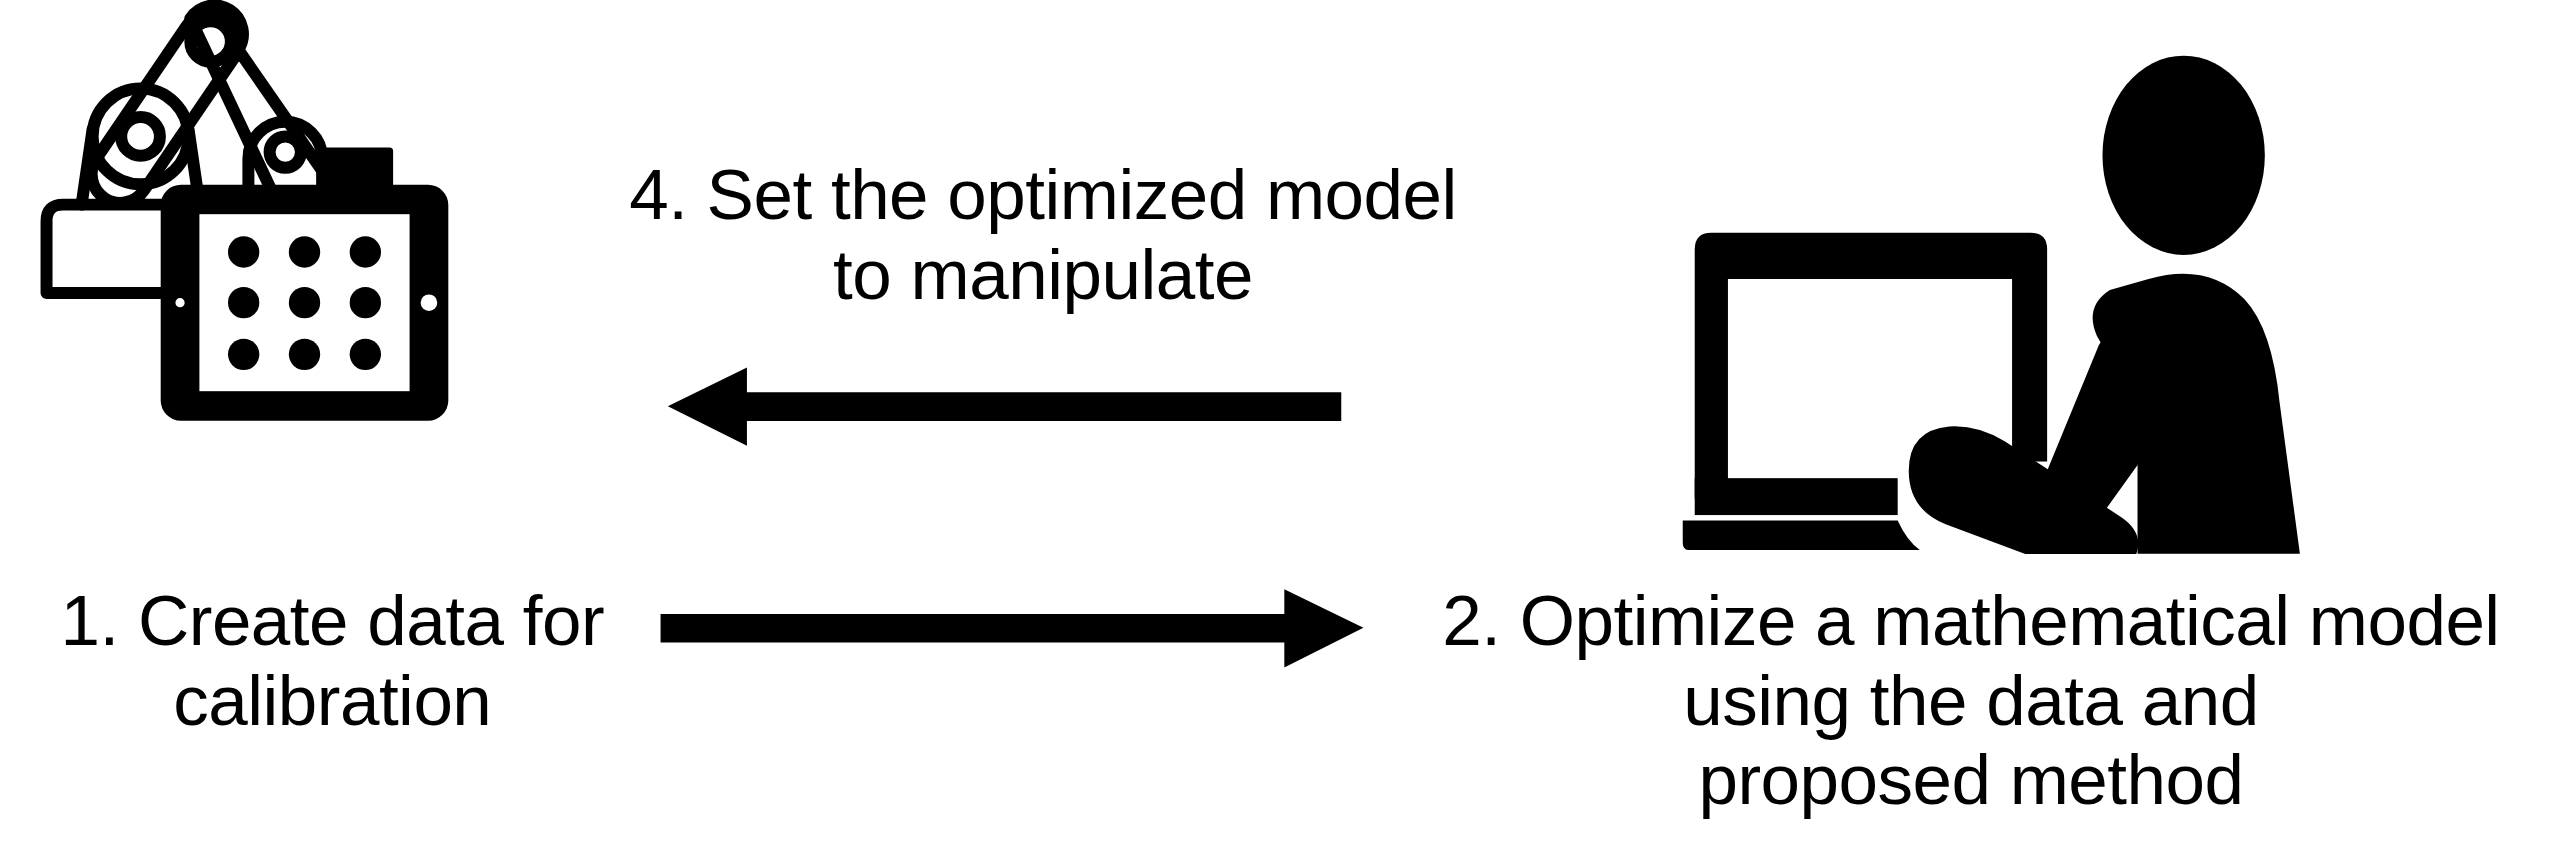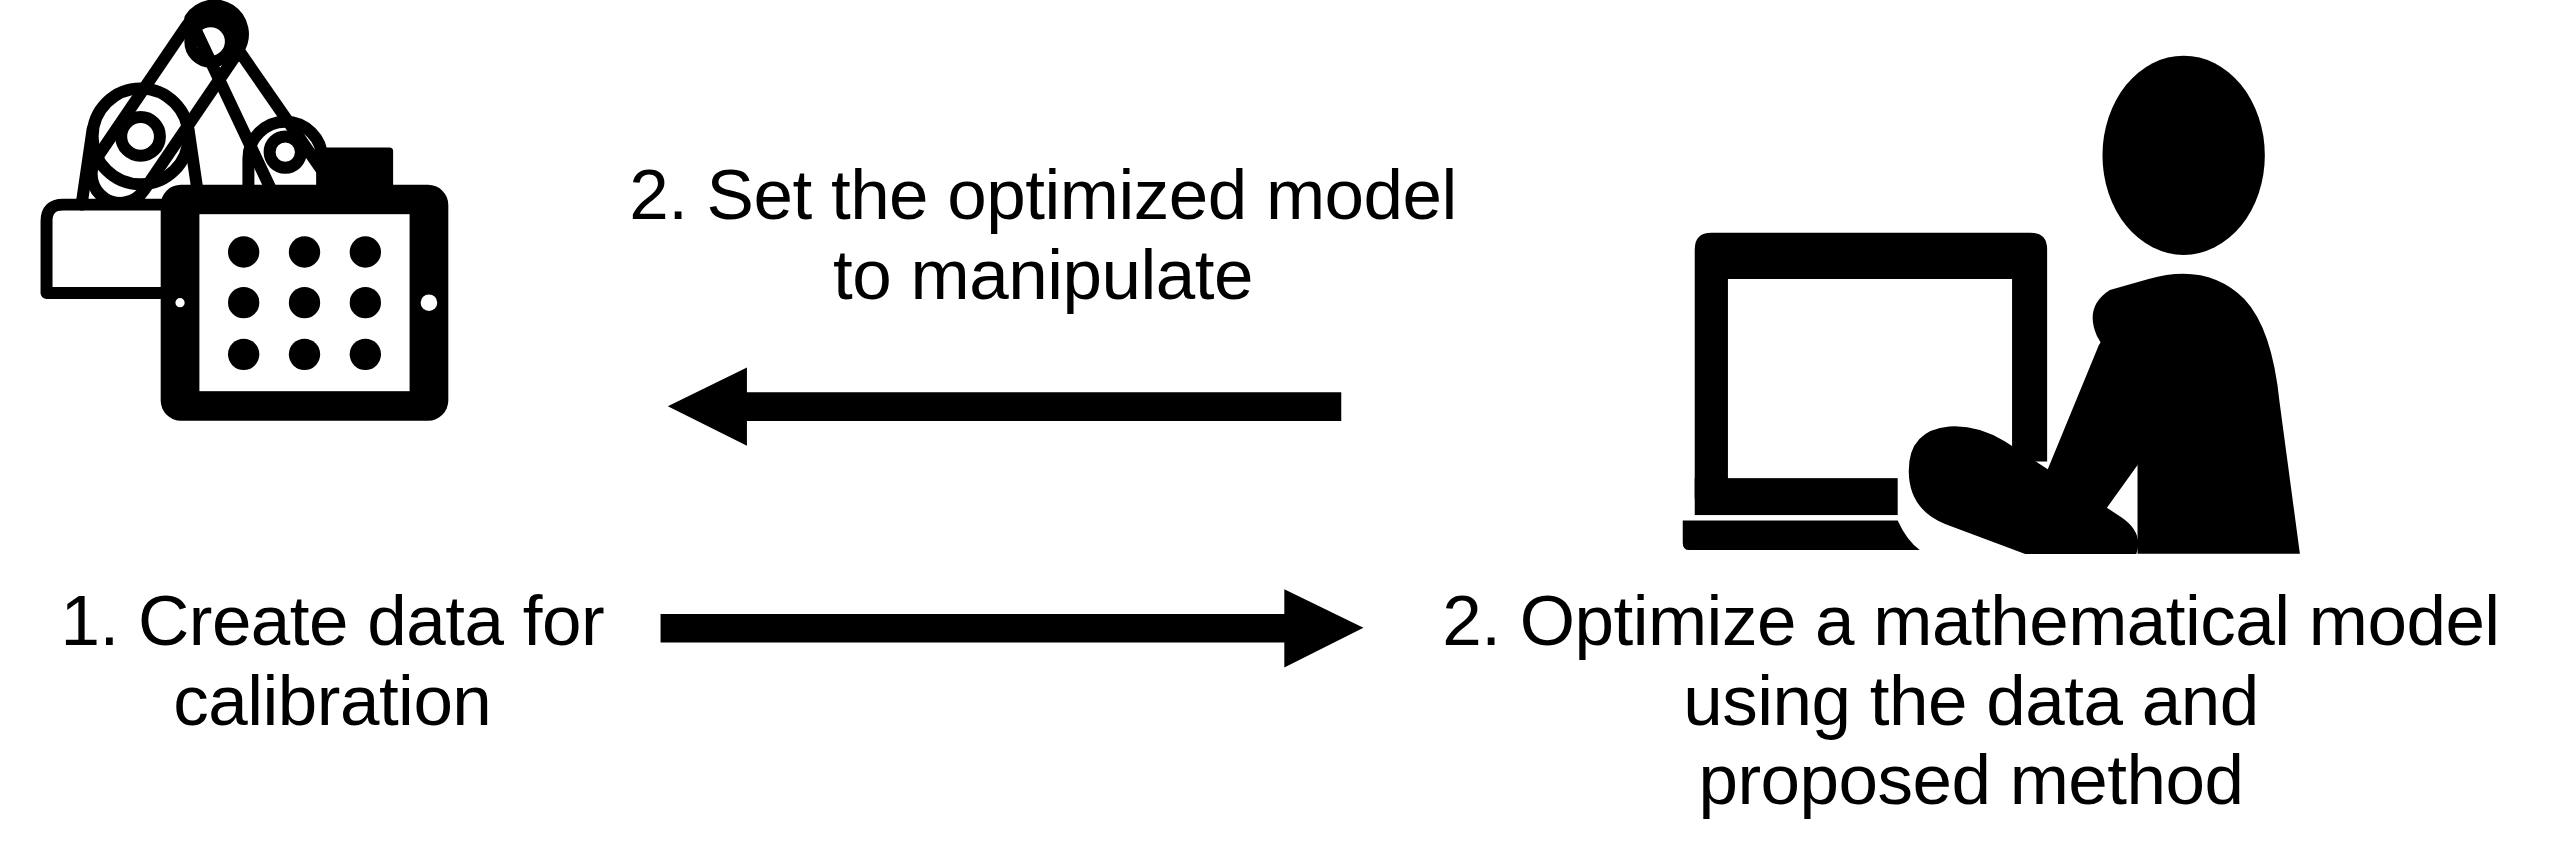--- a/index.html
+++ b/index.html
@@ -153,21 +153,21 @@
       <path d="M 6 48 L 92 6 L 92 33 L 738 33 L 738 64 L 92 64 L 92 91 Z" fill="#000000"></path>
     </svg>
   </div>
 
   <div class="abs arrow-right-wrap">
     <svg class="arrow-svg" width="720" height="92" viewBox="0 0 780 100" xmlns="http://www.w3.org/2000/svg">
       <path d="M 772 52 L 686 10 L 686 37 L 8 37 L 8 68 L 686 68 L 686 95 Z" fill="#000000"></path>
     </svg>
   </div>
 
-  <div class="caption step3">2. Set the optimized model
+  <div class="caption step3">4. Set the optimized model
 to manipulate</div>
 
   <div class="caption step1">1. Create data for
 calibration</div>
 
   <div class="caption step2">2. Optimize a mathematical model
 using the data and
 proposed method</div>
 
 </div>

